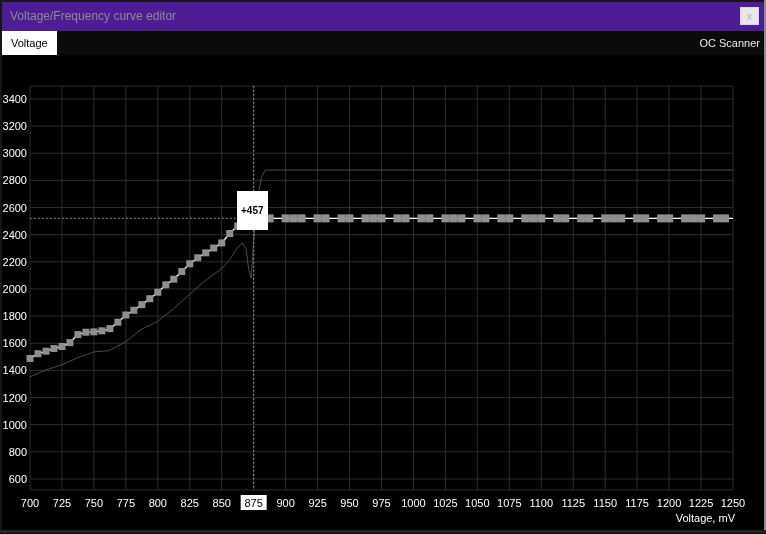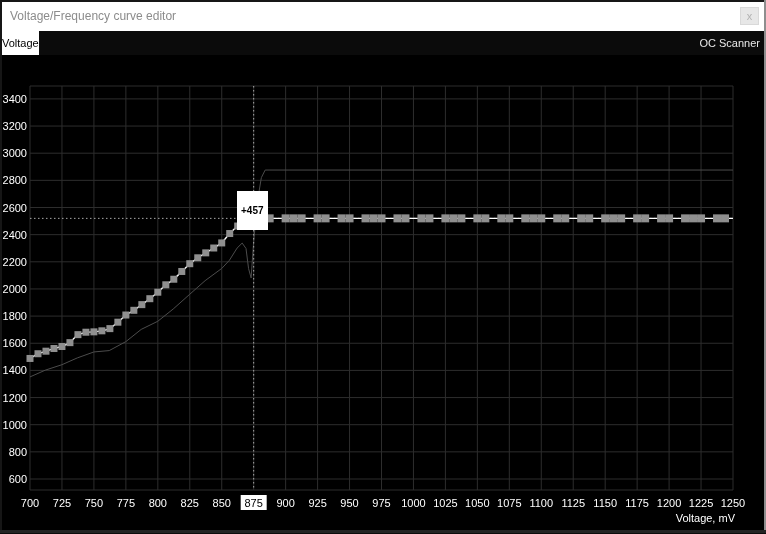--- a/index.html
+++ b/index.html
@@ -9,38 +9,38 @@
     position:relative; width:766px; height:534px; background:#000; overflow:hidden;
   }
   .edge { position:absolute; z-index:50; }
   .edge-top    { left:0; top:0; width:766px; height:2px; background:#161616; }
   .edge-left   { left:0; top:0; width:2px; height:534px; background:#161616; }
   .edge-right  { left:764px; top:0; width:2px; height:534px; background:#8e8e8e; }
   .edge-bottom { left:0; top:530px; width:766px; height:4px; background:#242424; border-bottom:1px solid #0c0c0c; }
 
   .titlebar {
     position:absolute; left:2px; top:2px; width:762px; height:35px;
-    background:#ffffff; z-index:10;
+    background:#4c1d95; z-index:10;
   }
   .title-text {
     position:absolute; left:8px; top:0; line-height:29px;
     font-size:12px; color:#8c8c8c; white-space:nowrap;
   }
   .close-btn {
     position:absolute; right:5px; top:5px; width:19px; height:18px;
     background:#e7e7e7; border:1px solid #d9d9d9;
     color:#b3b3b3; font-size:11px; text-align:center; line-height:16px;
   }
 
   .tabbar {
     position:absolute; left:2px; top:31px; width:762px; height:24px;
     background:#0b0b0b; display:flex; align-items:stretch;
     font-size:11px; z-index:10;
   }
-  .tab { line-height:24px; padding:0 0; color:#e8e8e8; }
+  .tab { line-height:24px; padding:0 9px; color:#e8e8e8; }
   .tab.active { background:#ffffff; color:#000000; }
   .tab-spacer { flex:1; }
   .oc-scanner { line-height:24px; padding-right:4px; color:#e8e8e8; }
 
   .chart-region { position:absolute; left:0; top:55px; width:766px; height:479px; }
   svg#plot { position:absolute; left:0; top:0; }
 
   .y-axis-title {
     position:absolute; left:33px; top:6px; font-size:11px; color:#ffffff;
   }

